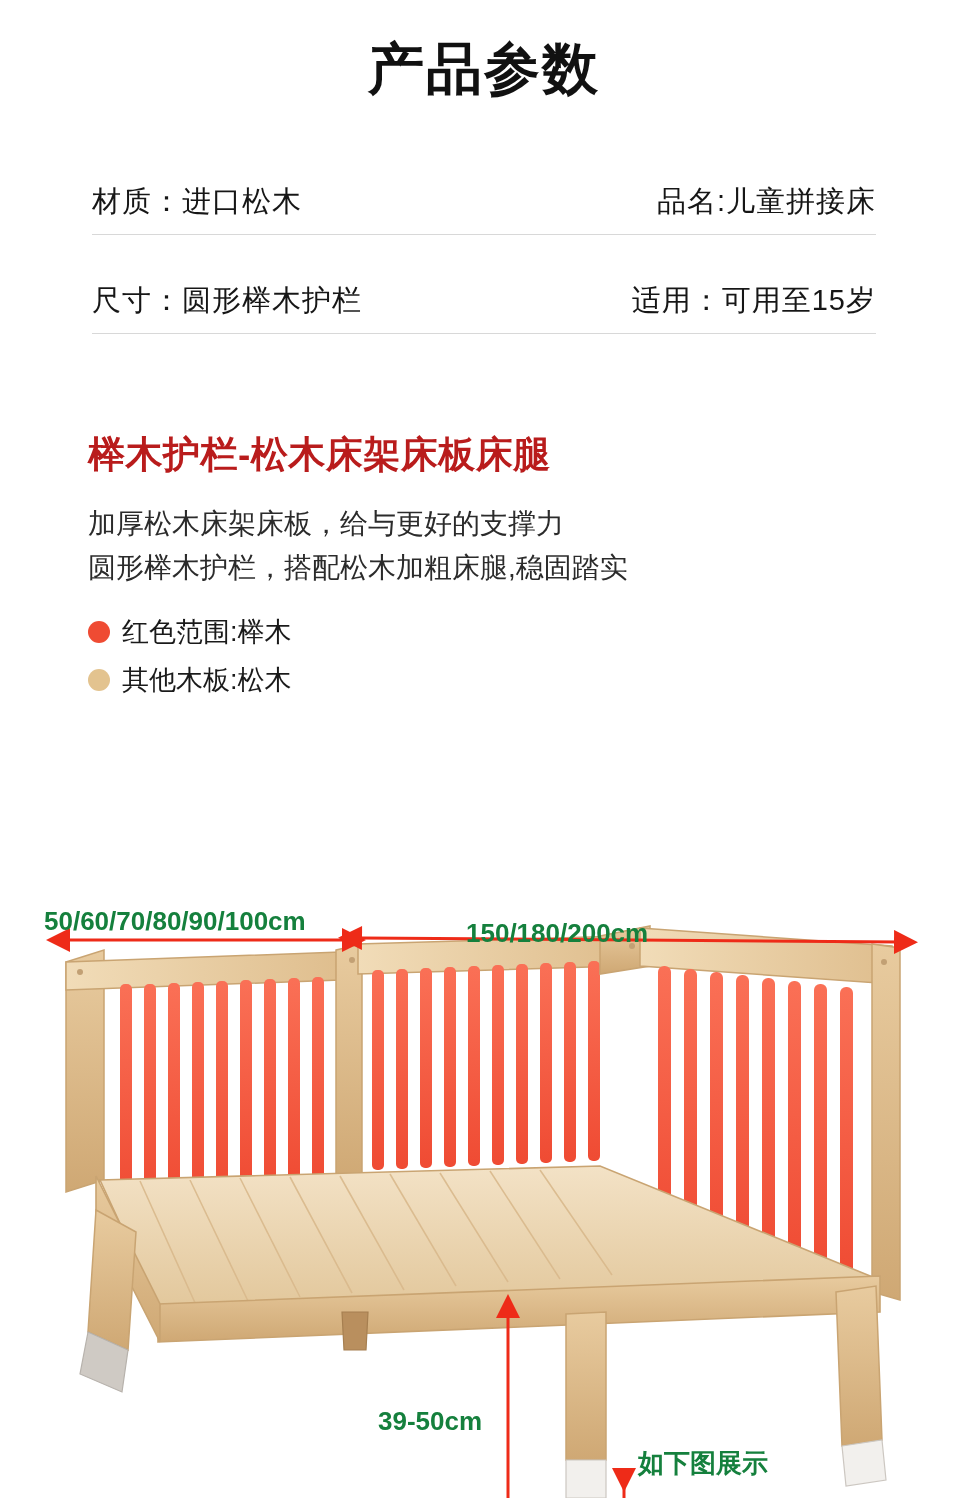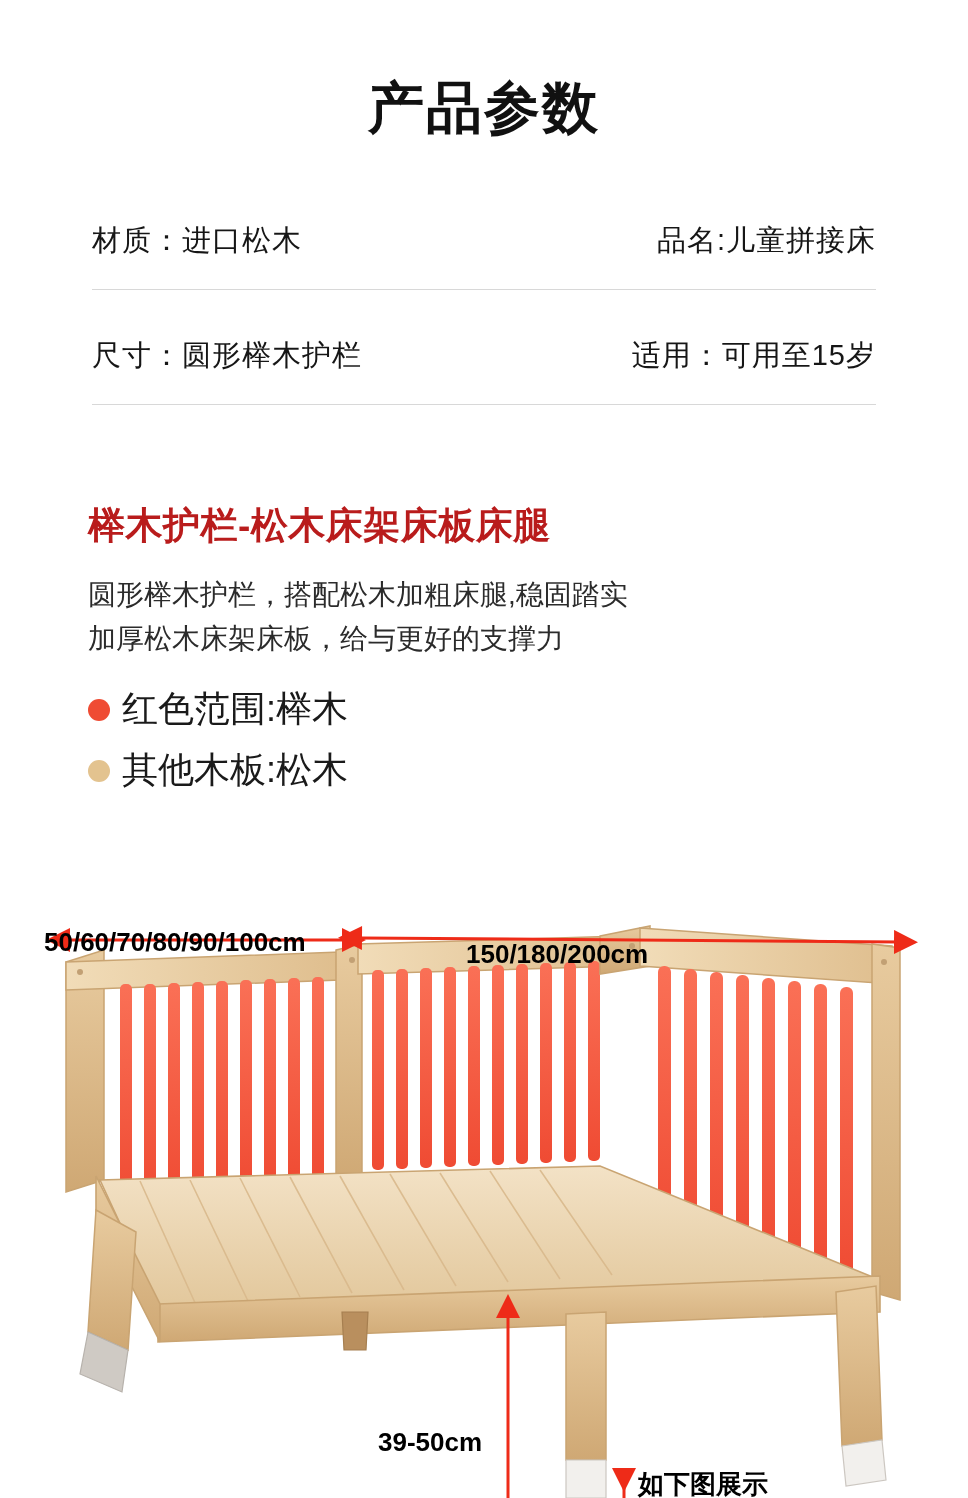--- a/index.html
+++ b/index.html
@@ -12,34 +12,34 @@
     position:relative;
   }
   .page{position:relative;width:968px;height:1498px;}
 
   
   .title{
     text-align:center;
     font-size:56px;
     font-weight:bold;
     letter-spacing:2px;
-    padding-top:71px;
+    padding-top:32px;
     color:#111;
   }
 
   
   .spec-table{
     margin:74px 92px 0 92px;
     width:784px;
   }
   .spec-row{
     display:flex;
     align-items:flex-end;
     justify-content:space-between;
-    padding-bottom:28px;
+    padding-bottom:12px;
     border-bottom:1px solid #d8d8d8;
   }
   .spec-row + .spec-row{margin-top:46px;}
   .spec-cell{
     font-size:29px;
     color:#161616;
     letter-spacing:1px;
     white-space:nowrap;
   }
   .spec-cell.right{text-align:left;}
@@ -64,35 +64,34 @@
   .legend{margin-top:24px;}
   .legend-item{
     display:flex;
     align-items:center;
     margin-top:12px;
   }
   .legend-dot{
     width:22px;height:22px;border-radius:50%;
     display:inline-block;margin-right:12px;flex:0 0 auto;
   }
-  .legend-label{font-size:36px;color:#1a1a1a;}
+  .legend-label{font-size:27px;color:#1a1a1a;}
 
   
   .diagram{
     position:absolute;
     left:0; top:880px;
     width:968px; height:618px;
   }
   .dim-label{
     position:absolute;
     font-size:26px;
     font-weight:bold;
-    color:#000000;
+    color:#15803d;
     white-space:nowrap;
-    margin-top:21px;
   }
   #dim-left-label{left:44px;top:26px;}
   #dim-right-label{left:466px;top:38px;}
   #dim-height-label{left:378px;top:526px;}
   #dim-foot-label{left:638px;top:566px;}
 
   svg.dimlayer{position:absolute;left:0;top:0;width:968px;height:618px;}
   svg.bed{position:absolute;left:0;top:0;width:968px;height:618px;}
 </style>
 </head>
@@ -109,22 +108,22 @@
     </div>
     <div class="spec-row">
       <div class="spec-cell">尺寸：圆形榉木护栏</div>
       <div class="spec-cell right">适用：可用至15岁</div>
     </div>
   </div>
 
   <div class="feature">
     <div class="feature-heading">榉木护栏-松木床架床板床腿</div>
     <div class="feature-desc">
+      <div>加厚松木床架床板，给与更好的支撑力</div>
       <div>圆形榉木护栏，搭配松木加粗床腿,稳固踏实</div>
-      <div>加厚松木床架床板，给与更好的支撑力</div>
     </div>
     <div class="legend">
       <div class="legend-item">
         <span class="legend-dot" style="background:#ef4b33"></span>
         <span class="legend-label">红色范围:榉木</span>
       </div>
       <div class="legend-item">
         <span class="legend-dot" style="background:#e3c38f"></span>
         <span class="legend-label">其他木板:松木</span>
       </div>

